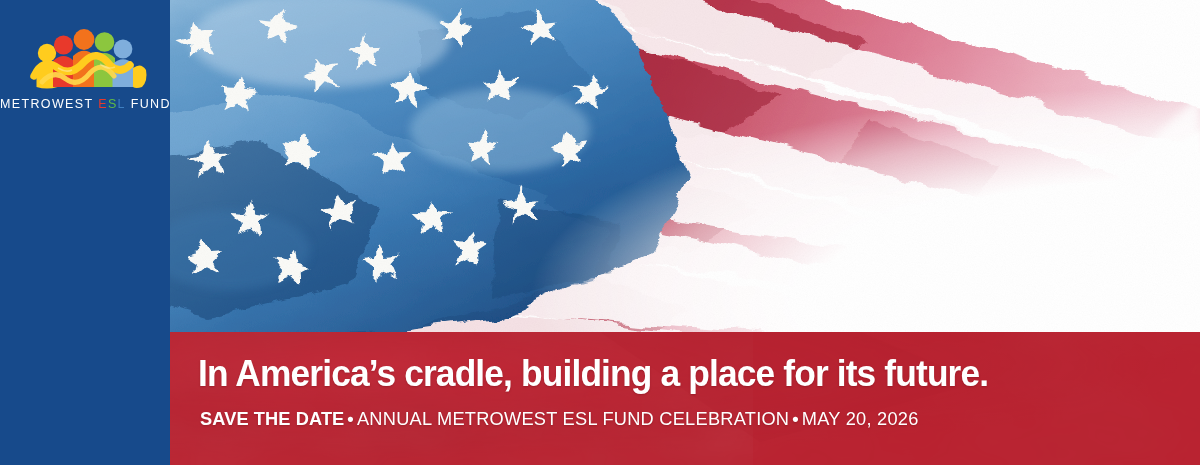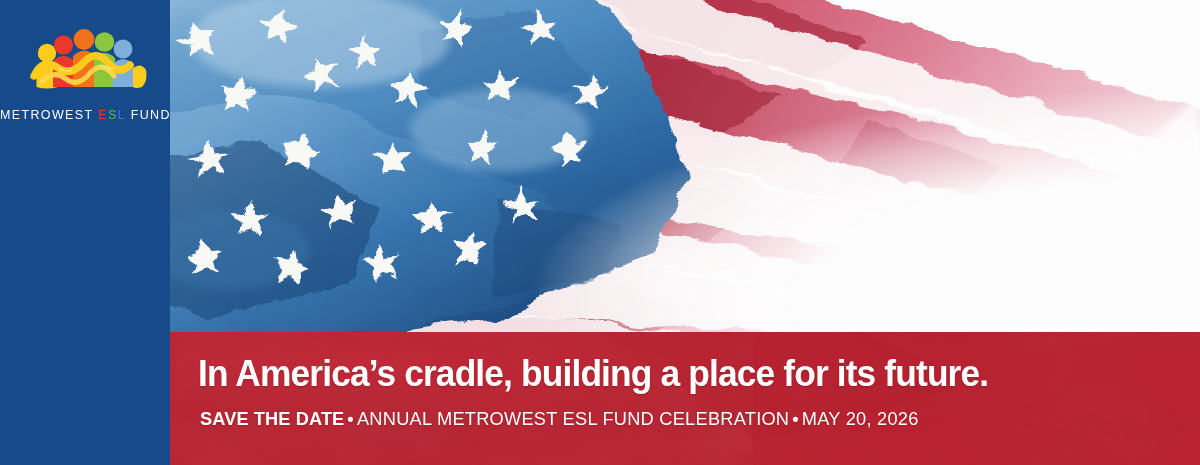--- a/index.html
+++ b/index.html
@@ -20,21 +20,21 @@
     width:170px; height:465px;
     background:#174A8B;
     z-index:6;
   }
   #logo-lockup {
     position:absolute; left:0; top:22px; width:170px;
     text-align:center;
   }
   #logo-mark { width:170px; height:72px; display:block; }
   #logo-wordmark {
-    margin-top:14px;
+    margin-top:3px;
     font-size:12.5px;
     letter-spacing:1.35px;
     font-weight:400;
     white-space:nowrap;
     color:#ffffff;
   }
   #logo-wordmark .w  { color:#ffffff; }
   #logo-wordmark .e  { color:#E8392B; }
   #logo-wordmark .s  { color:#5FBB46; }
   #logo-wordmark .l  { color:#3E7FC1; }

